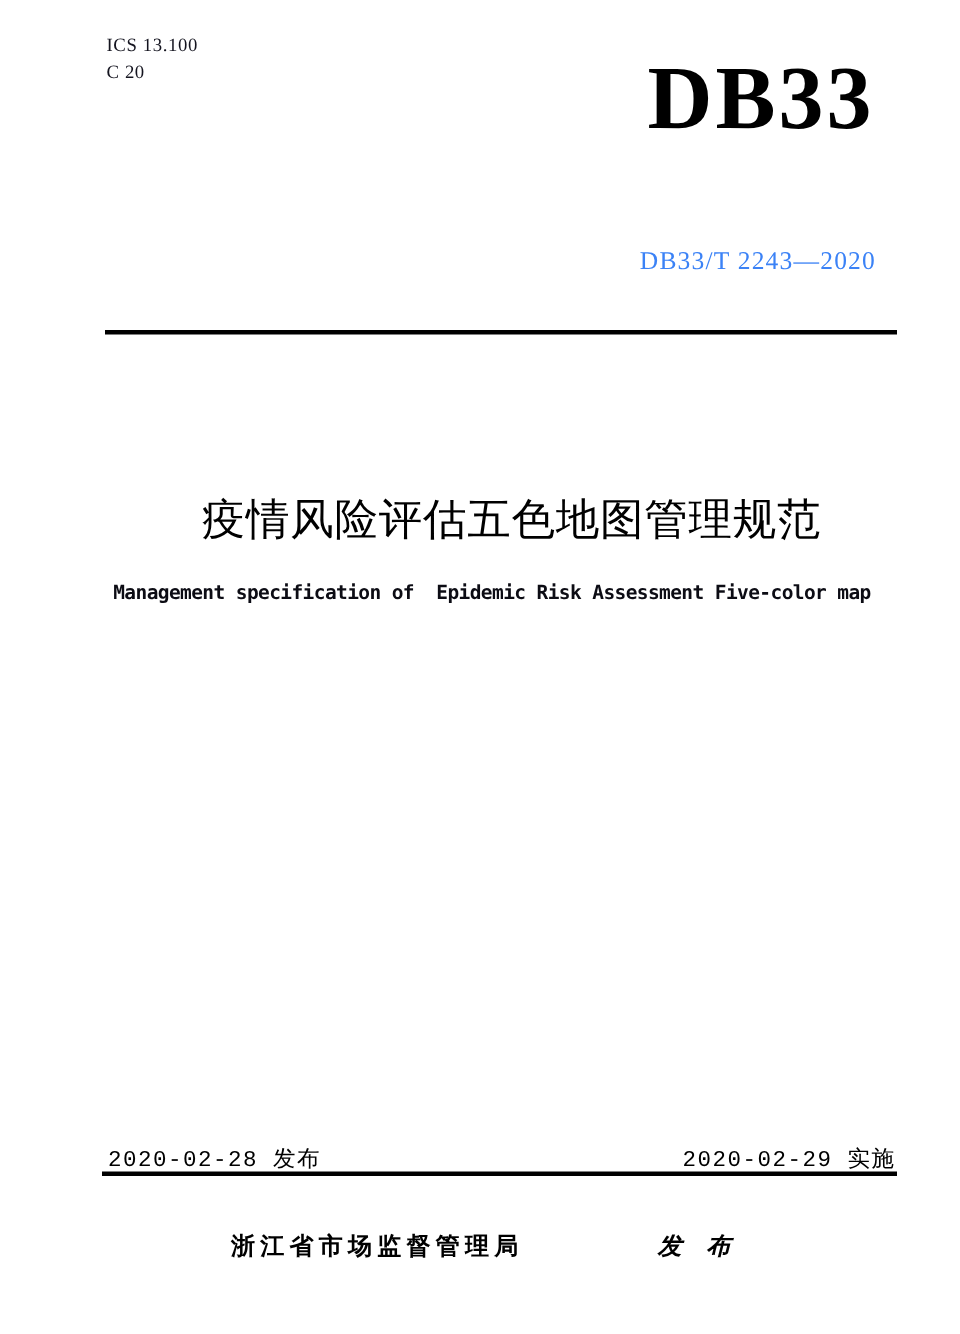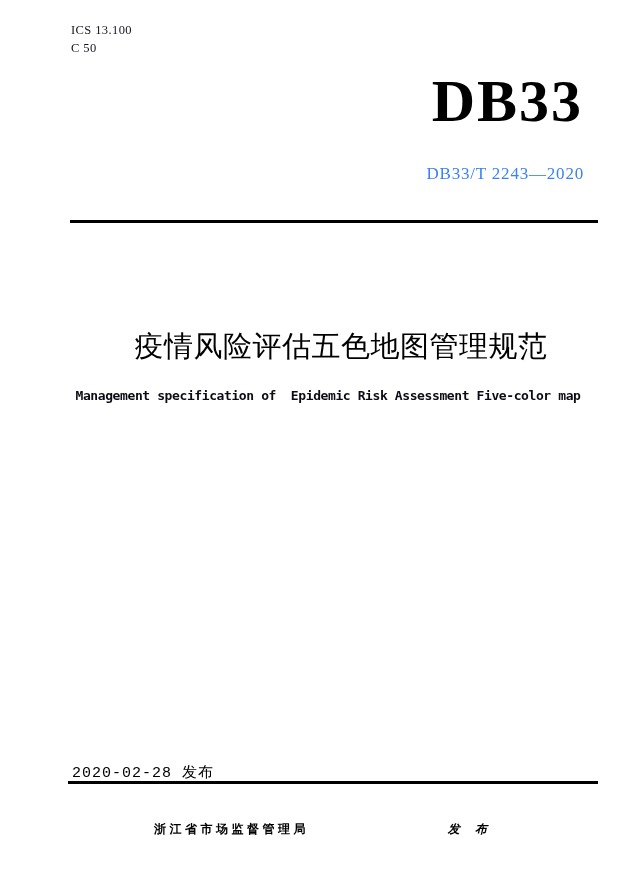--- a/index.html
+++ b/index.html
@@ -29,21 +29,20 @@
   .db33-logo {
     position: absolute;
     top: 36px;
     right: 57px;
     font-family: "Liberation Serif", serif;
     font-weight: bold;
     font-size: 60px;
     line-height: 58px;
     letter-spacing: 2px;
     color: #000000;
-    margin-top: 36px;
   }
   .standard-type {
     position: absolute;
     left: 66px;
     right: 41px;
     top: 110px;
     font-size: 29px;
     line-height: 44px;
     color: #000000;
     text-align: justify;
@@ -111,55 +110,56 @@
     top: 781px;
     height: 2.5px;
   }
   .publisher-row {
     position: absolute;
     left: 154px;
     right: 147px;
     top: 821px;
     display: flex;
     justify-content: space-between;
-    font-size: 12px;
+    font-size: 16px;
     font-weight: bold;
     color: #000000;
   }
   .issuer {
     letter-spacing: 3.5px;
   }
   .publish-label {
     letter-spacing: 6px;
     font-style: italic;
   }
 </style>
 </head>
 <body>
 
 <div class="page">
 
   <div class="ics-block">
     <div>ICS 13.100</div>
-    <div>C 50</div>
+    <div>C 20</div>
   </div>
 
   <div class="db33-logo">DB33</div>
 
 
   <div class="standard-number">DB33/T 2243—2020</div>
 
   <div class="rule rule-top"></div>
 
   <div class="doc-title">疫情风险评估五色地图管理规范</div>
 
   <div class="doc-title-en">Management specification of  Epidemic Risk Assessment Five-color map</div>
 
   <div class="dates-row">
     <span>2020-02-28 发布</span>
+    <span>2020-02-29 实施</span>
   </div>
 
   <div class="rule rule-bottom"></div>
 
   <div class="publisher-row">
     <span class="issuer">浙江省市场监督管理局</span>
     <span class="publish-label">发 布</span>
   </div>
 
 </div>

